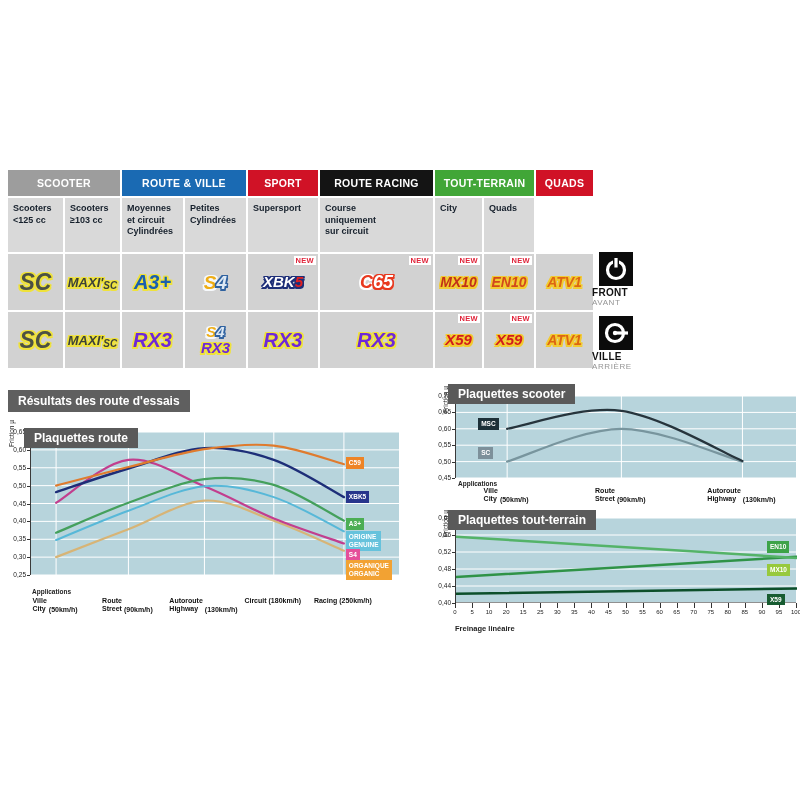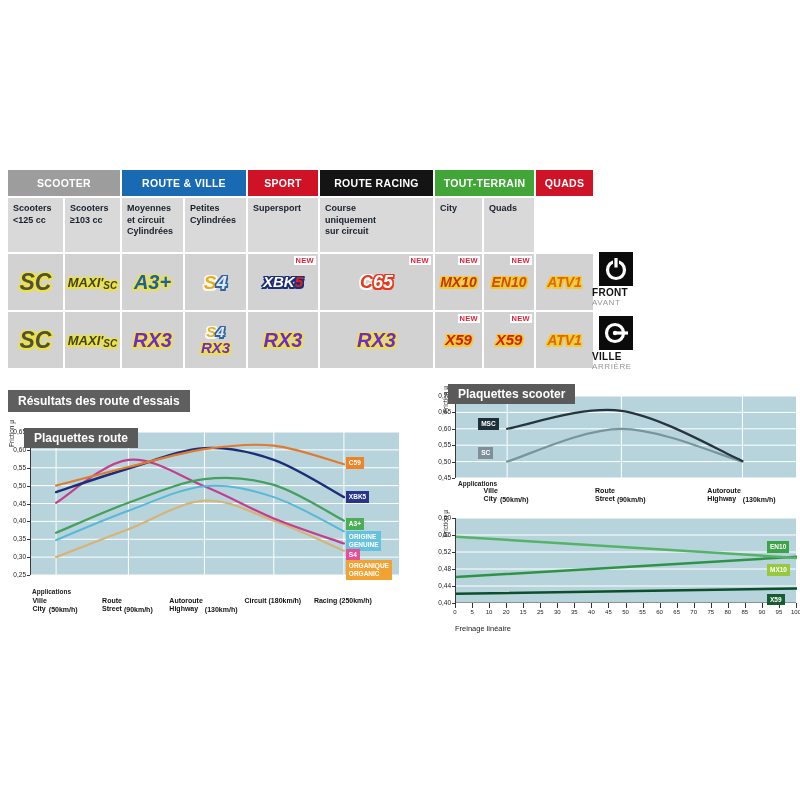--- a/index.html
+++ b/index.html
@@ -66,21 +66,21 @@
   #chart-route .banner{left:16px;top:16px;}
   #chart-scooter .banner{left:30px;top:2px;}
   #chart-tt .banner{left:30px;top:2px;}
   .ylab{position:absolute;font-size:6.5px;color:#222;writing-mode:vertical-rl;transform:rotate(180deg);}
   #chart-route .ylab{left:0px;top:8px;}
   #chart-scooter .ylab{left:24px;top:4px;}
   #chart-tt .ylab{left:24px;top:2px;}
   .apps{position:absolute;font-size:6.5px;font-weight:700;color:#222;}
   #chart-route .apps{left:24px;top:176px;}
   #chart-scooter .apps{left:40px;top:98px;}
-  .xlabel{position:absolute;font-size:7.5px;font-weight:400;color:#222;}
+  .xlabel{position:absolute;font-size:7.5px;font-weight:700;color:#222;}
   #chart-tt .xlabel{left:37px;top:116px;}
   .ytl{position:absolute;width:20px;text-align:right;font-size:6.5px;color:#222;line-height:1;}
   .ymark{position:absolute;width:3px;height:1px;background:#333;}
   .xmark{position:absolute;width:1px;height:5px;background:#333;}
   .xtl{position:absolute;font-size:6px;color:#222;transform:translateX(-50%);}
   .chip{position:absolute;color:#fff;font-weight:700;font-size:6.5px;line-height:1.2;
     padding:2px 3px;white-space:nowrap;z-index:4;}
   .cat-label{position:absolute;transform:translateX(-50%);display:flex;gap:2px;align-items:flex-end;
     font-size:7px;font-weight:700;color:#111;white-space:nowrap;}
   #chart-route .cat-label{top:185px;}
@@ -370,20 +370,21 @@
       <div class="cat-label" style="left: 323.44px;">
         <div class="stack">
           <div>Autoroute</div>
           <div>Highway</div>
         </div>
         <div class="speed">(130km/h)</div>
       </div>
     </div>
 
   <div class="chart" id="chart-tt">
+    <div class="banner">Plaquettes tout-terrain</div>
     <div class="ylab">Friction µ</div>
     <div class="plot"><svg width="341" height="85">
           <line x1="0" y1="0" x2="341" y2="0" stroke="#ffffff" stroke-width="1"></line>
           <line x1="0" y1="16.99999999999997" x2="341" y2="16.99999999999997" stroke="#ffffff" stroke-width="1"></line>
           <line x1="0" y1="33.99999999999999" x2="341" y2="33.99999999999999" stroke="#ffffff" stroke-width="1"></line>
           <line x1="0" y1="51.00000000000001" x2="341" y2="51.00000000000001" stroke="#ffffff" stroke-width="1"></line>
           <line x1="0" y1="68" x2="341" y2="68" stroke="#ffffff" stroke-width="1"></line>
           <line x1="0" y1="85" x2="341" y2="85" stroke="#ffffff" stroke-width="1"></line>
           <path d="M0,75.7L341,70.6" fill="none" stroke="#0c4f2a" stroke-width="2.5" stroke-linecap="round"></path>
           <path d="M0,59.1L341,38.7" fill="none" stroke="#2f9347" stroke-width="2.5" stroke-linecap="round"></path>

